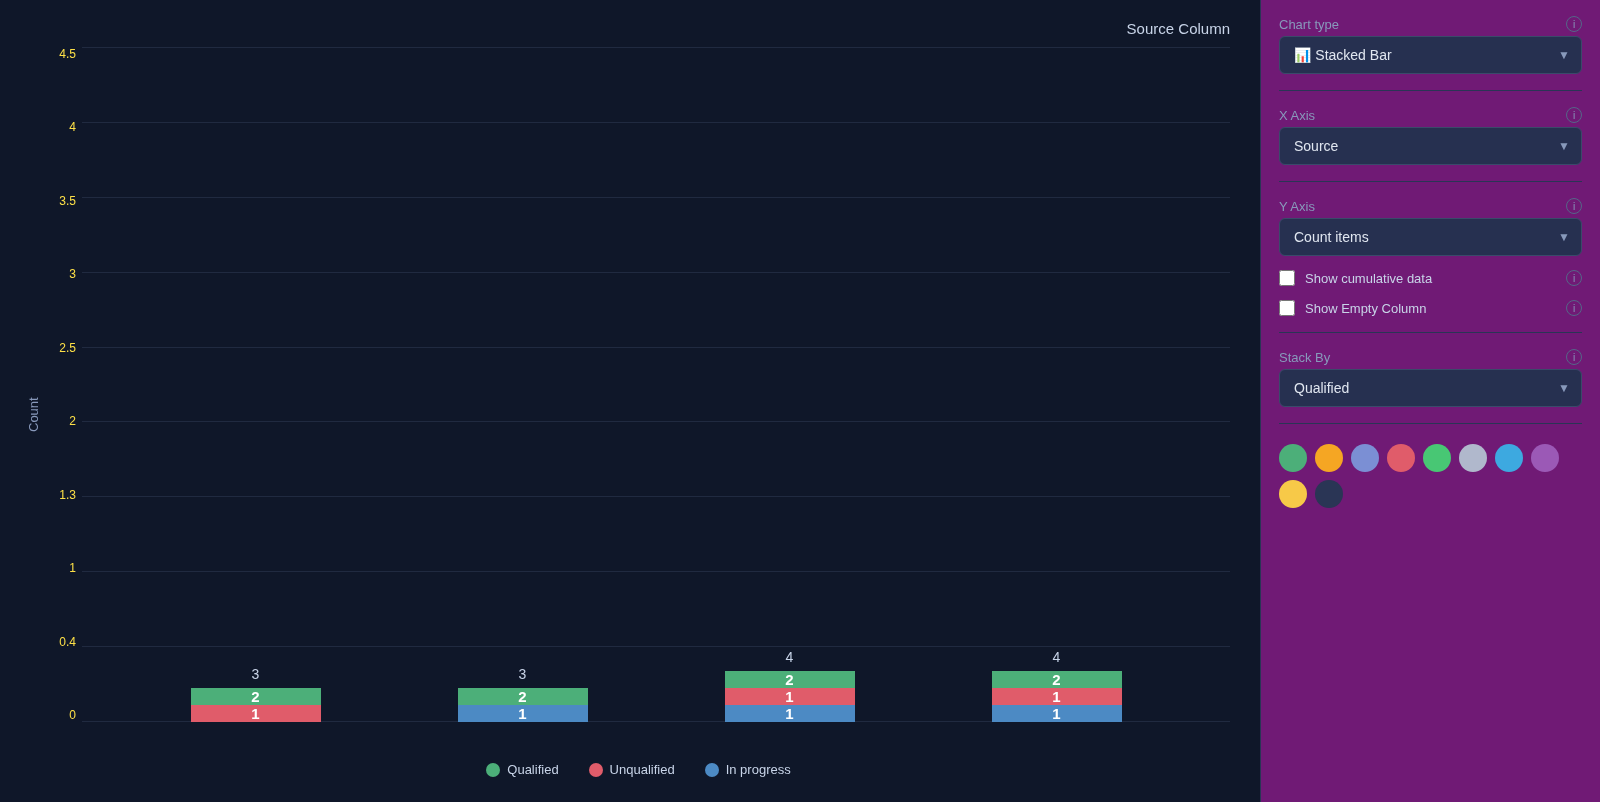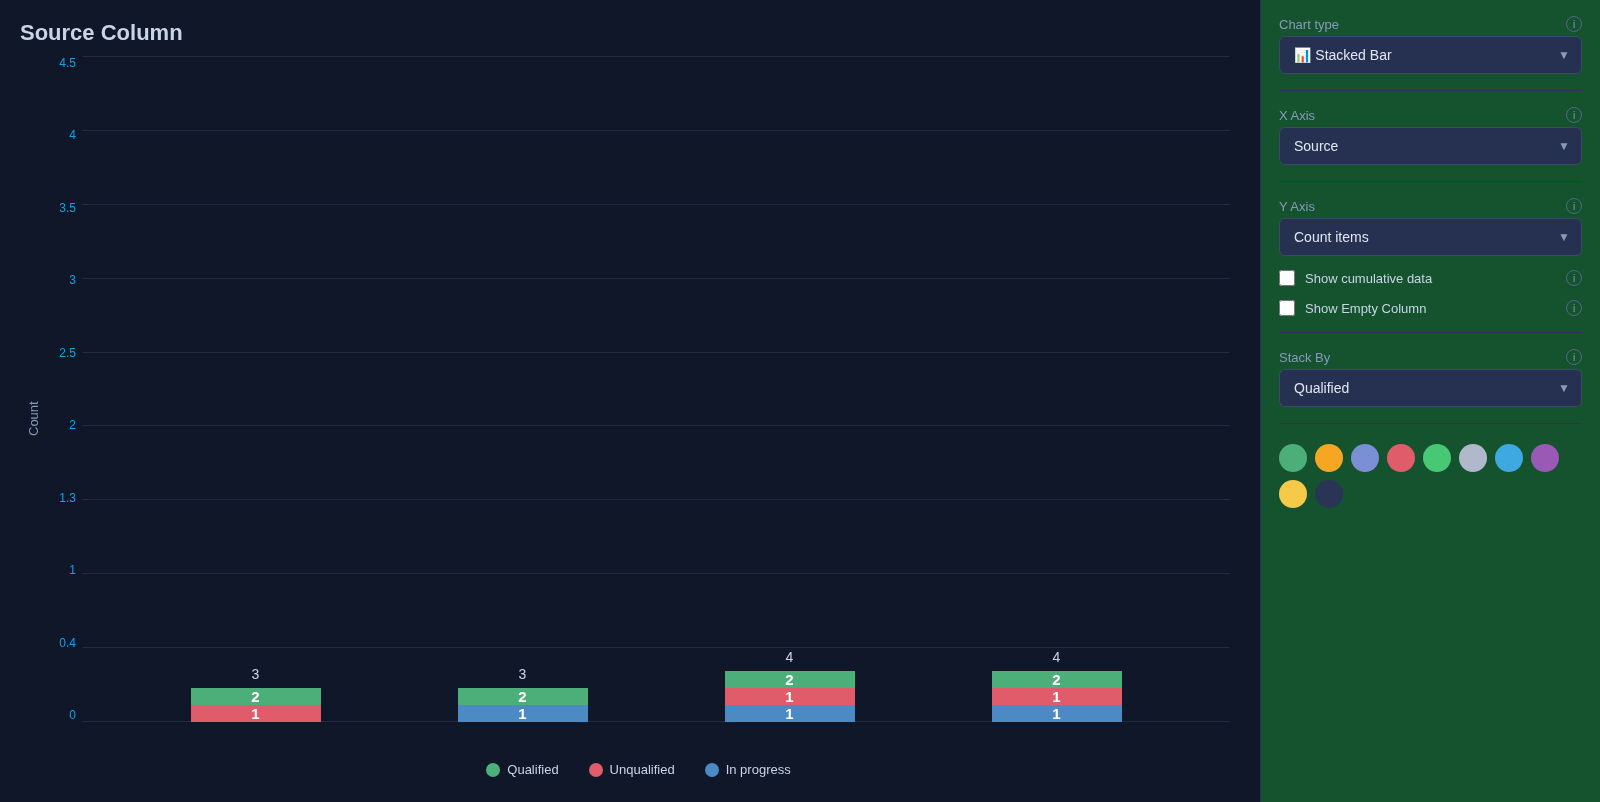--- a/index.html
+++ b/index.html
@@ -13,23 +13,23 @@
       overflow: hidden;
     }
     .chart-area {
       flex: 1;
       padding: 20px 30px 20px 20px;
       display: flex;
       flex-direction: column;
       position: relative;
     }
     .chart-title {
-      text-align: left;
-      font-size: 22px;
-      font-weight: 700;
+      text-align: right;
+      font-size: 15px;
+      font-weight: 400;
       color: #c8d4e8;
       margin-bottom: 10px;
     }
     .chart-container {
       flex: 1;
       display: flex;
       position: relative;
     }
     .y-axis-label {
       writing-mode: vertical-rl;
@@ -54,21 +54,21 @@
     .y-ticks {
       display: flex;
       flex-direction: column-reverse;
       justify-content: space-between;
       padding-bottom: 30px;
       width: 35px;
       align-items: flex-end;
     }
     .y-tick {
       font-size: 12px;
-      color: #0ea5e9;
+      color: #fde047;
       padding-right: 6px;
     }
     .bars-area {
       flex: 1;
       position: relative;
       display: flex;
       flex-direction: column;
     }
     .grid-lines {
       position: absolute;
@@ -150,21 +150,21 @@
     }
     .legend-dot {
       width: 14px;
       height: 14px;
       border-radius: 50%;
     }
 
     
     .sidebar {
       width: 340px;
-      background: #14532d;
+      background: #701a75;
       border-left: 1px solid #2a3555;
       padding: 16px 18px;
       display: flex;
       flex-direction: column;
       gap: 14px;
       overflow-y: auto;
     }
     .sidebar-section-label {
       font-size: 13px;
       color: #8899bb;

